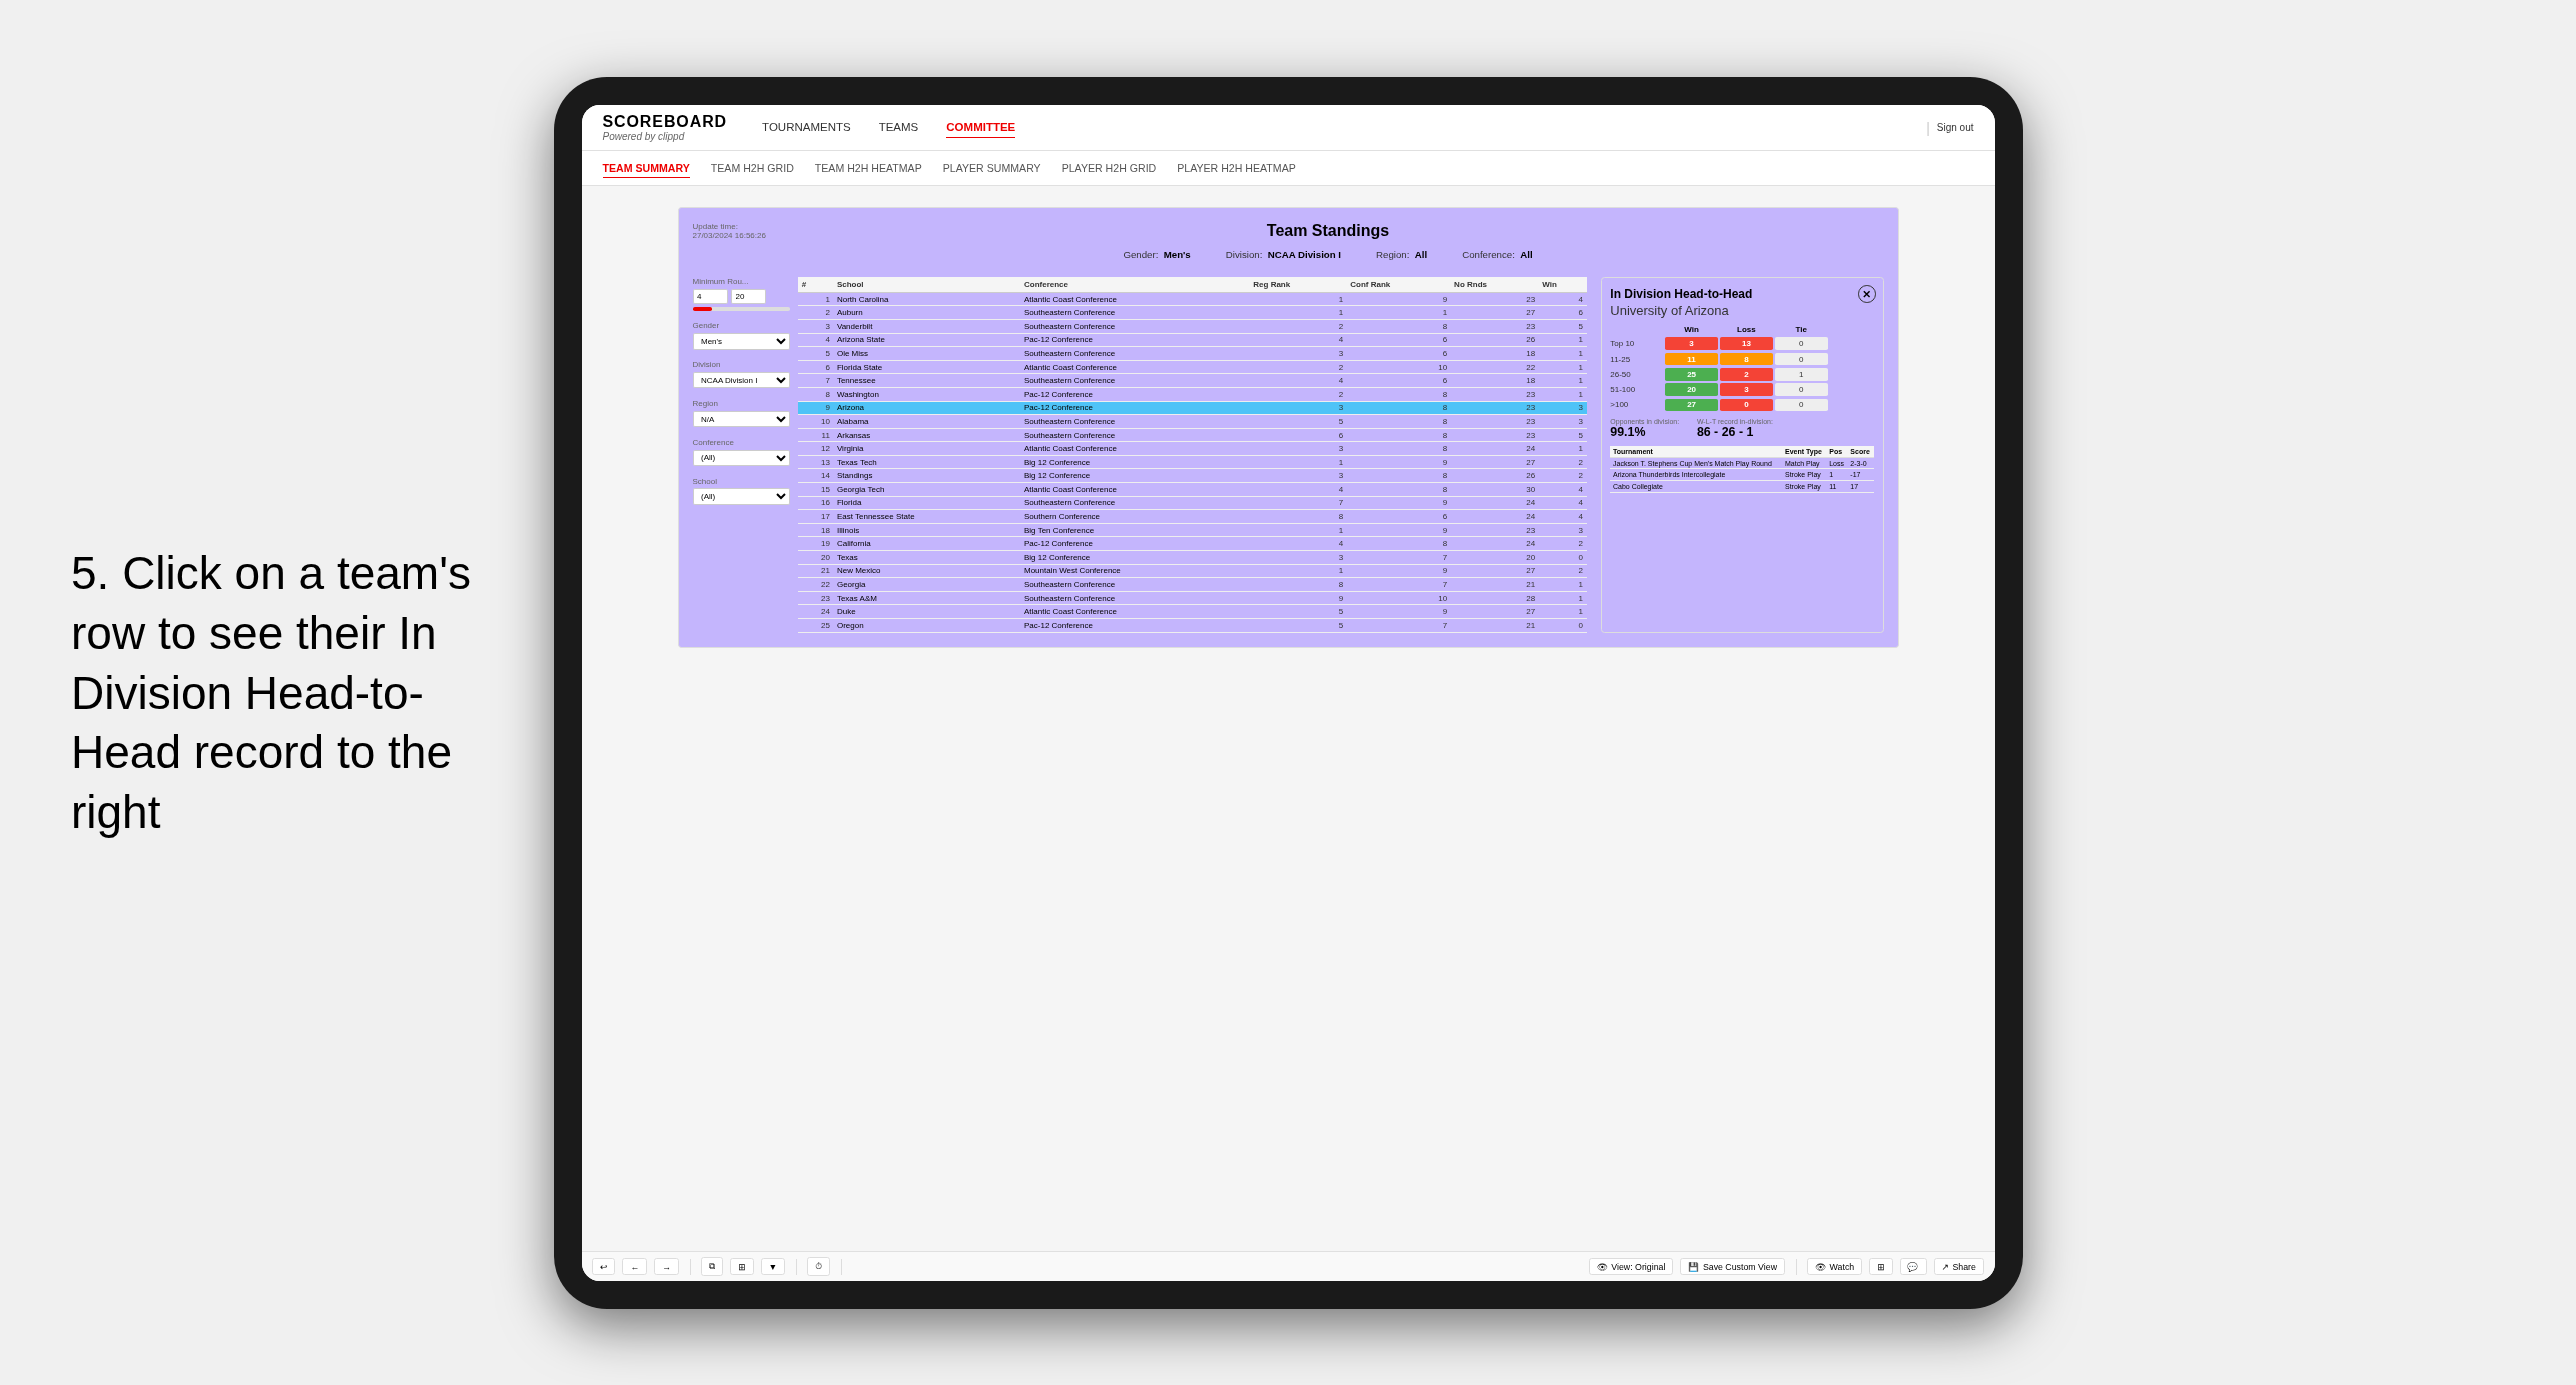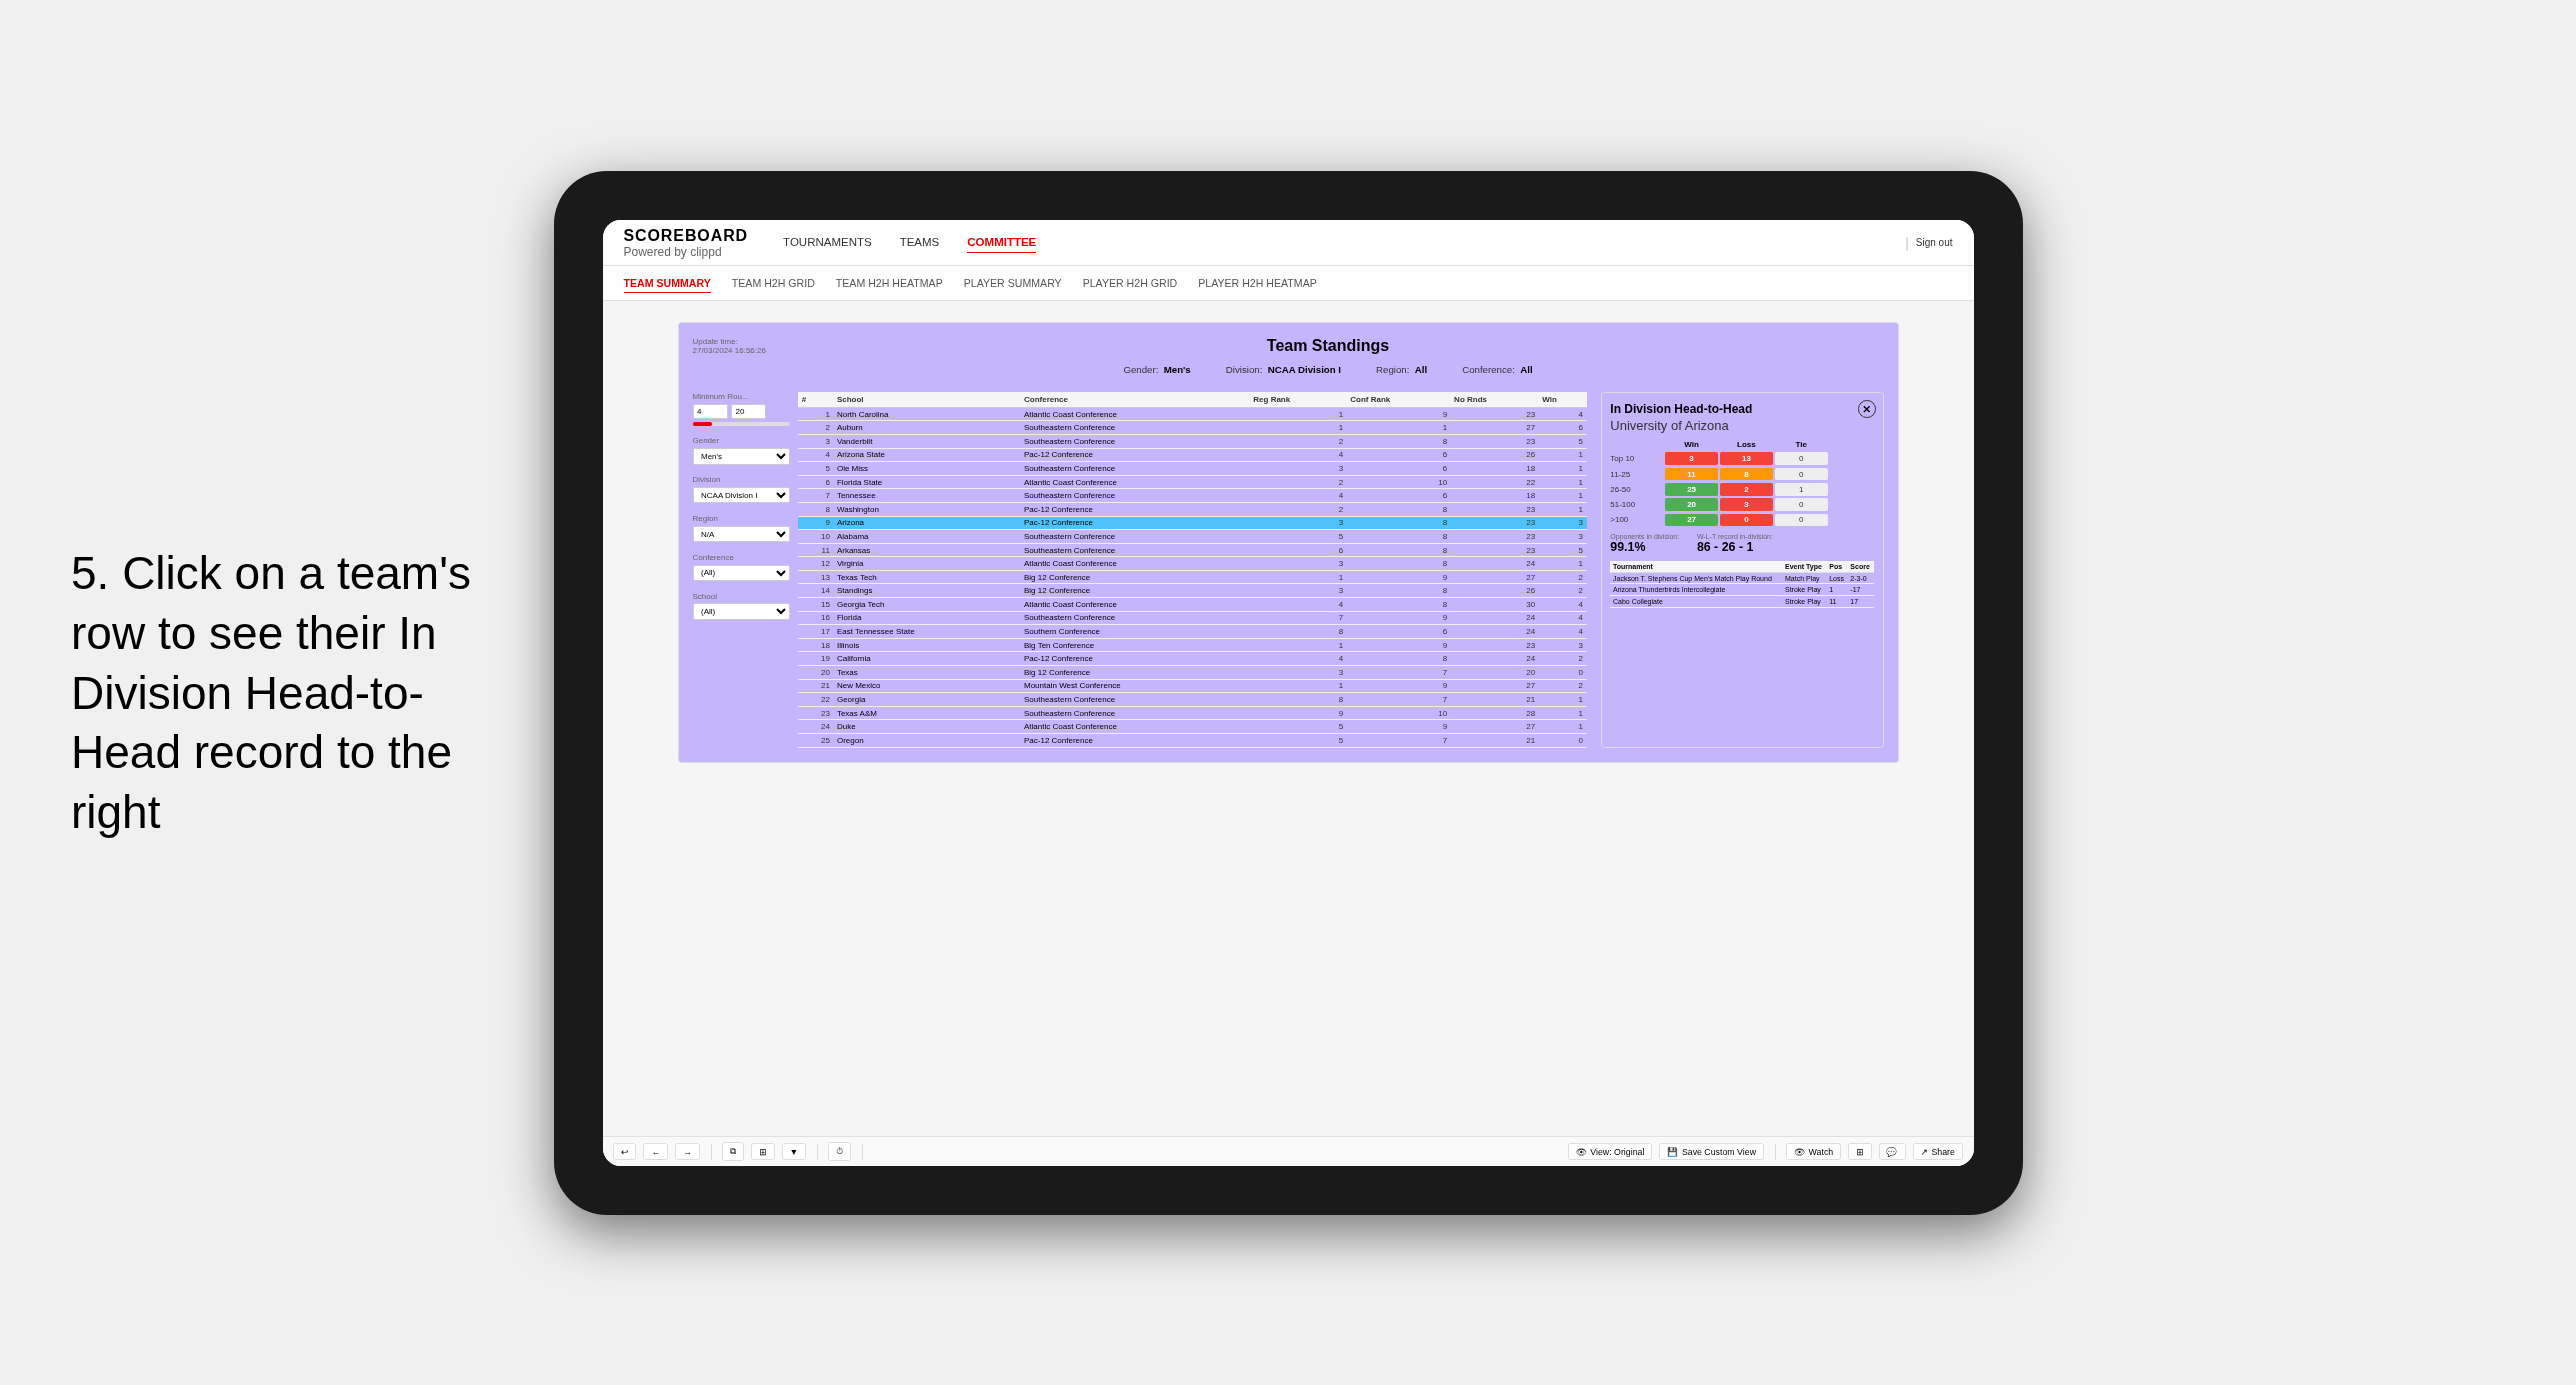--- a/index.html
+++ b/index.html
@@ -10,24 +10,24 @@
       height: 1386px;
       display: flex;
       align-items: center;
       justify-content: center;
       position: relative;
     }
 
     
     .tablet-frame {
       width: 1469px;
-      height: 1044px;
+      height: 1232px;
       background: #1a1a1a;
       border-radius: 53px;
-      padding: 49px;
+      padding: 28px;
       box-shadow: 0 17.7px 53px rgba(0,0,0,0.5);
       position: relative;
     }
 
     .tablet-screen {
       width: 100%;
       height: 100%;
       background: #fff;
       border-radius: 17.7px;
       overflow: hidden;
@@ -52,22 +52,23 @@
     }
 
     .logo-text {
       font-size: 16px;
       font-weight: 900;
       letter-spacing: 0.9px;
       color: #000;
     }
 
     .logo-sub {
-      font-size: 12px;
+      font-size: 10px;
       color: #666;
+      font-style: italic;
     }
 
     .nav-links {
       display: flex;
       gap: 28px;
       flex: 1;
     }
 
     .nav-link {
       font-size: 11.5px;

